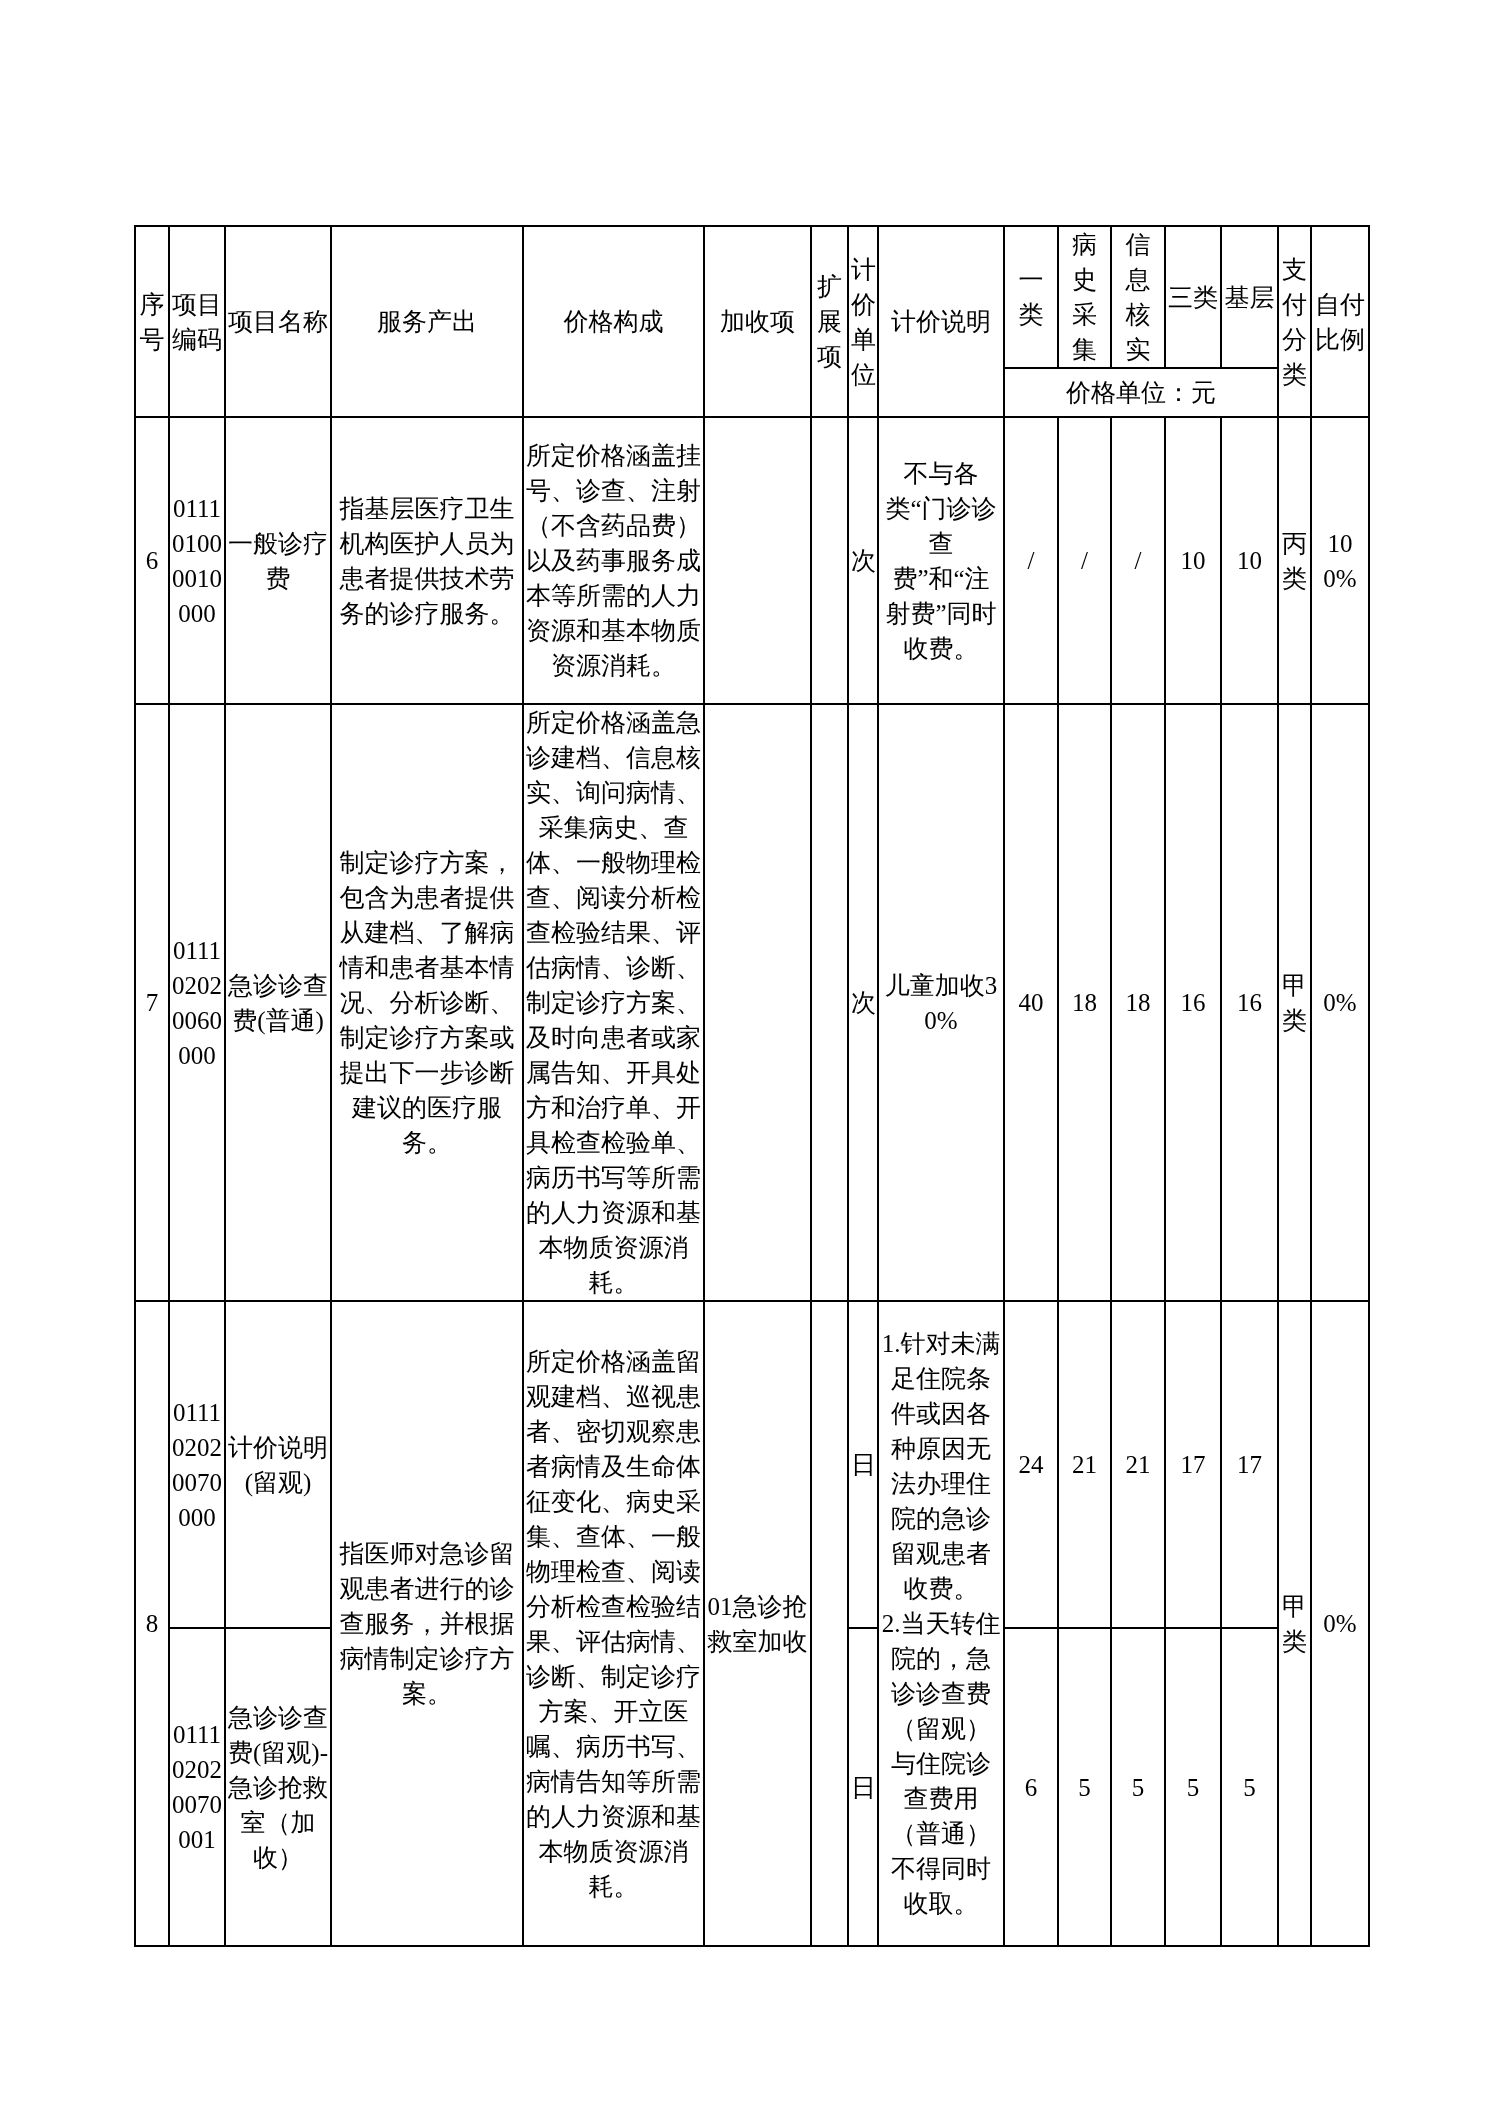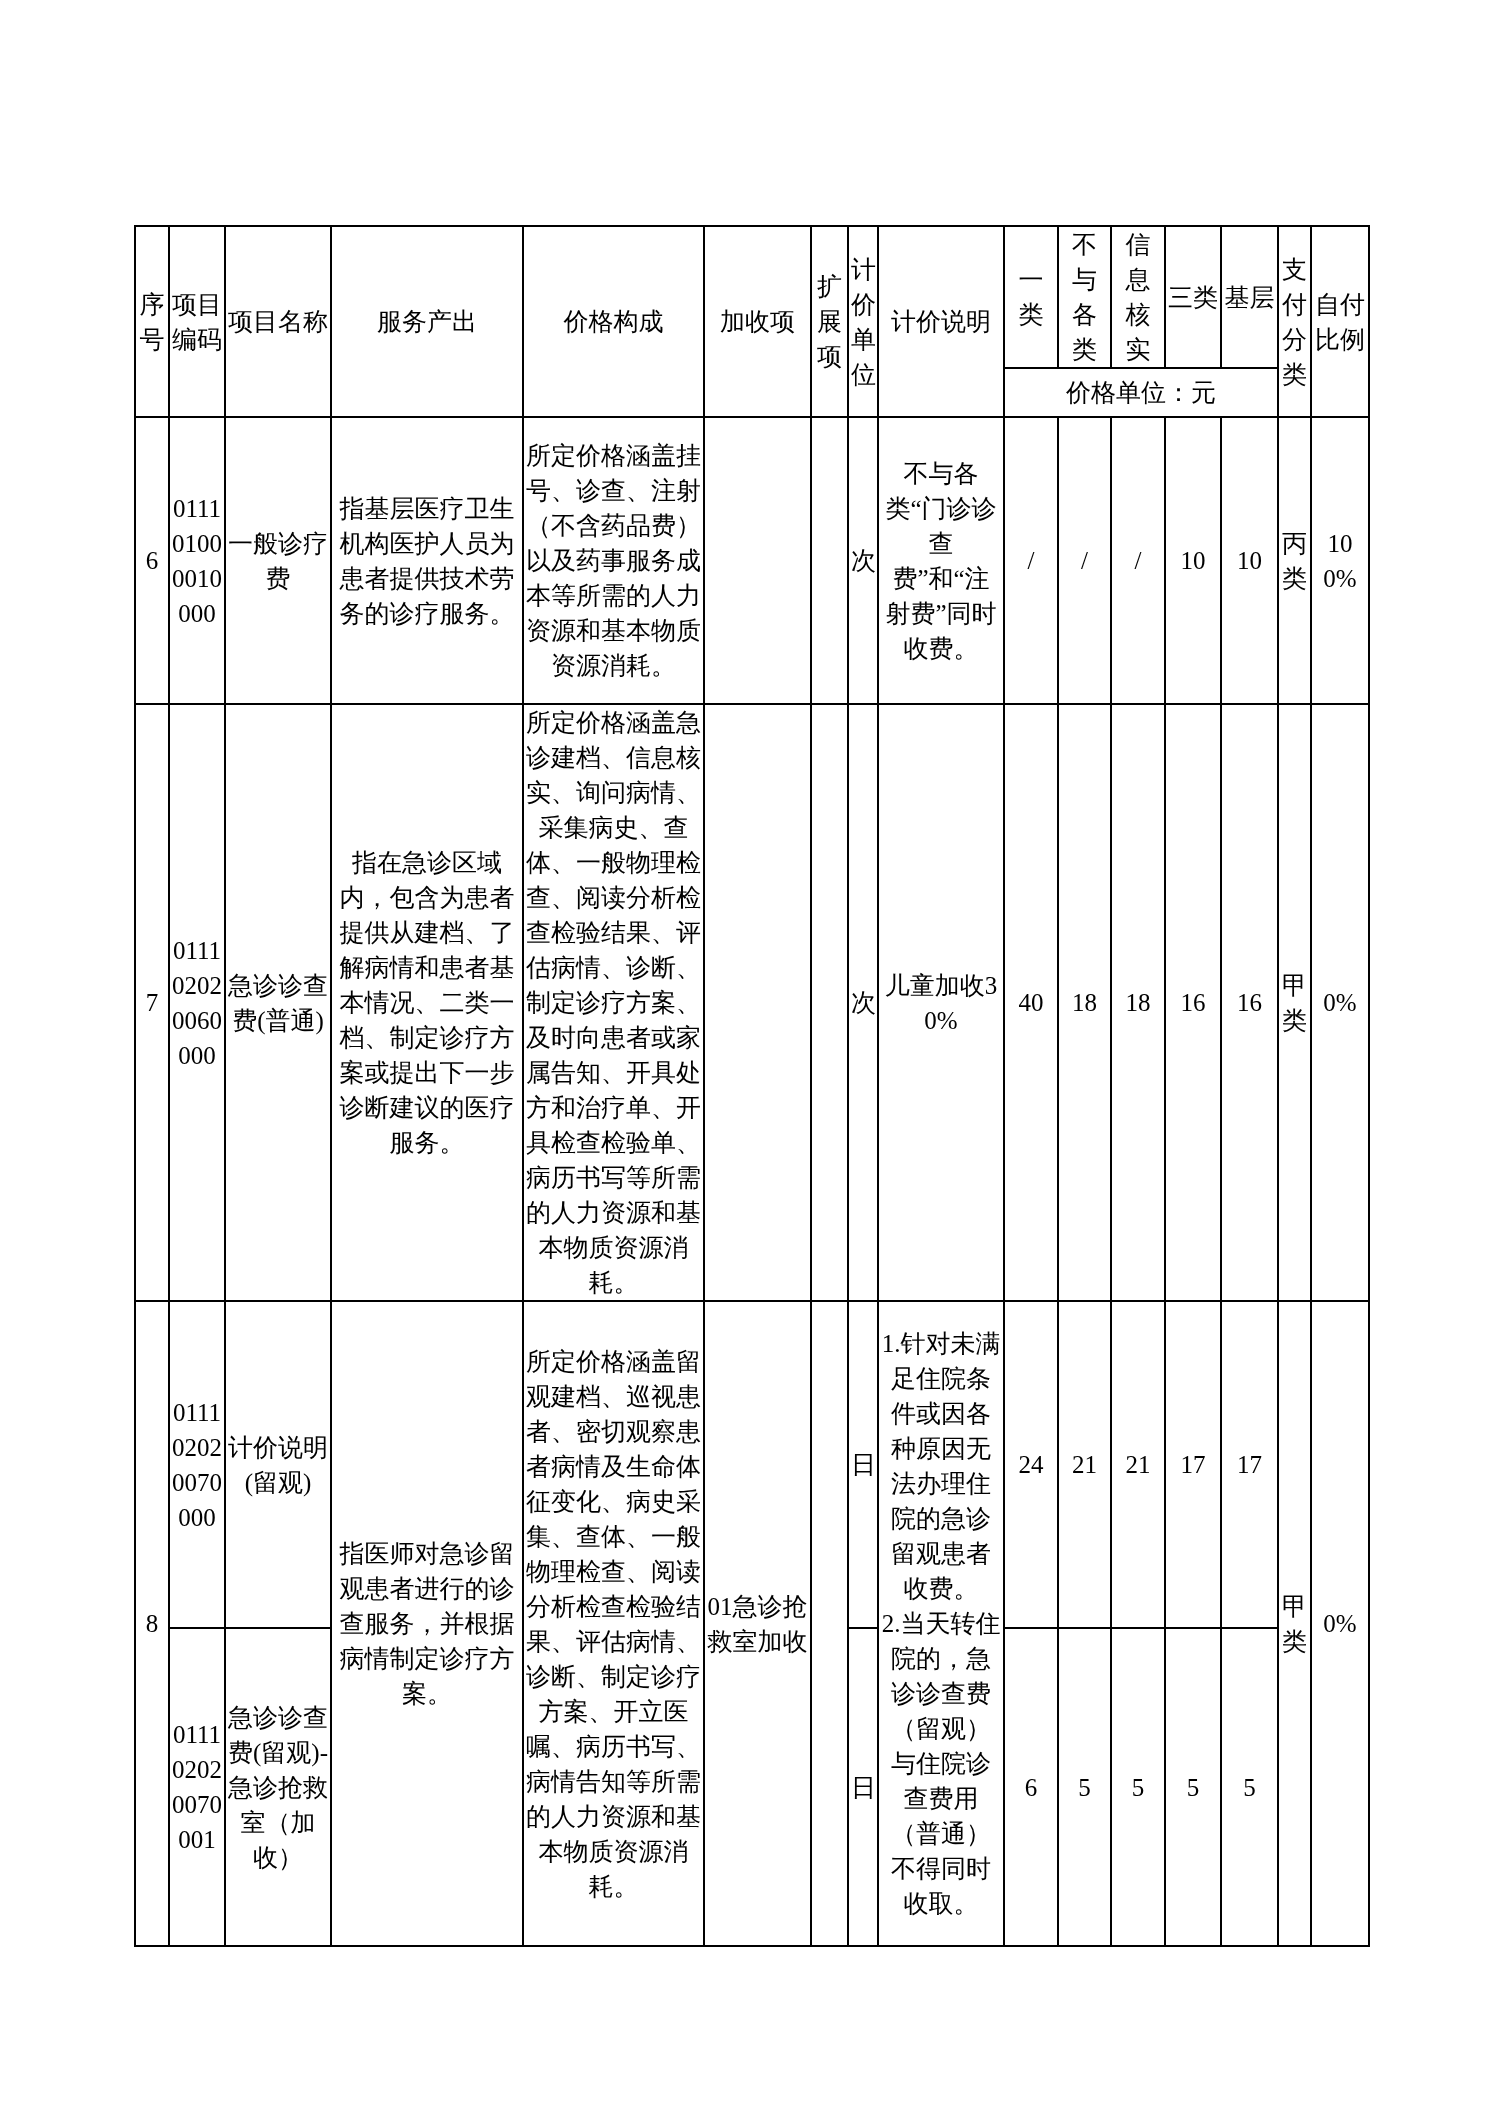--- a/index.html
+++ b/index.html
@@ -84,21 +84,21 @@
       <th rowspan="2">序号</th>
       <th rowspan="2">项目编码</th>
       <th rowspan="2">项目名称</th>
       <th rowspan="2">服务产出</th>
       <th rowspan="2">价格构成</th>
       <th rowspan="2">加收项</th>
       <th rowspan="2">扩展项</th>
       <th rowspan="2">计价单位</th>
       <th rowspan="2">计价说明</th>
       <th class="tier">一类</th>
-      <th class="tier">不与各类</th>
+      <th class="tier">病史采集</th>
       <th class="tier">信息核实</th>
       <th class="tier">三类</th>
       <th class="tier">基层</th>
       <th rowspan="2">支付分类</th>
       <th rowspan="2">自付比例</th>
     </tr>
 
     <tr class="h2">
       <th colspan="5">价格单位：元</th>
     </tr>
@@ -125,21 +125,21 @@
       <td class="ratio">100%</td>
     </tr>
 
     <tr class="r7">
       <td class="seq">7</td>
       <td class="code pre">0111
 0202
 0060
 000</td>
       <td class="justify">急诊诊查费(普通)</td>
-      <td class="justify">指在急诊区域内，包含为患者提供从建档、了解病情和患者基本情况、二类一档、制定诊疗方案或提出下一步诊断建议的医疗服务。</td>
+      <td class="justify">制定诊疗方案，包含为患者提供从建档、了解病情和患者基本情况、分析诊断、制定诊疗方案或提出下一步诊断建议的医疗服务。</td>
       <td class="justify tight">所定价格涵盖急诊建档、信息核实、询问病情、采集病史、查体、一般物理检查、阅读分析检查检验结果、评估病情、诊断、制定诊疗方案、及时向患者或家属告知、开具处方和治疗单、开具检查检验单、病历书写等所需的人力资源和基本物质资源消耗。</td>
       <td></td>
       <td></td>
       <td>次</td>
       <td class="justify">儿童加收30%</td>
       <td class="num">40</td>
       <td class="num">18</td>
       <td class="num">18</td>
       <td class="num">16</td>
       <td class="num">16</td>

